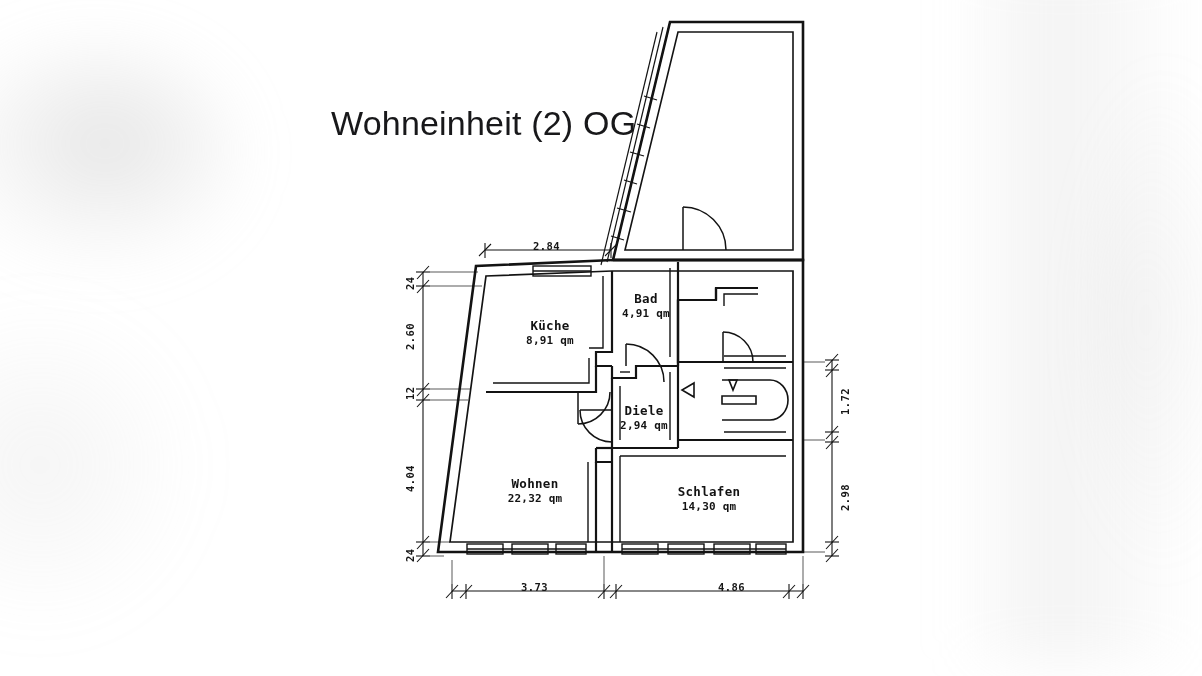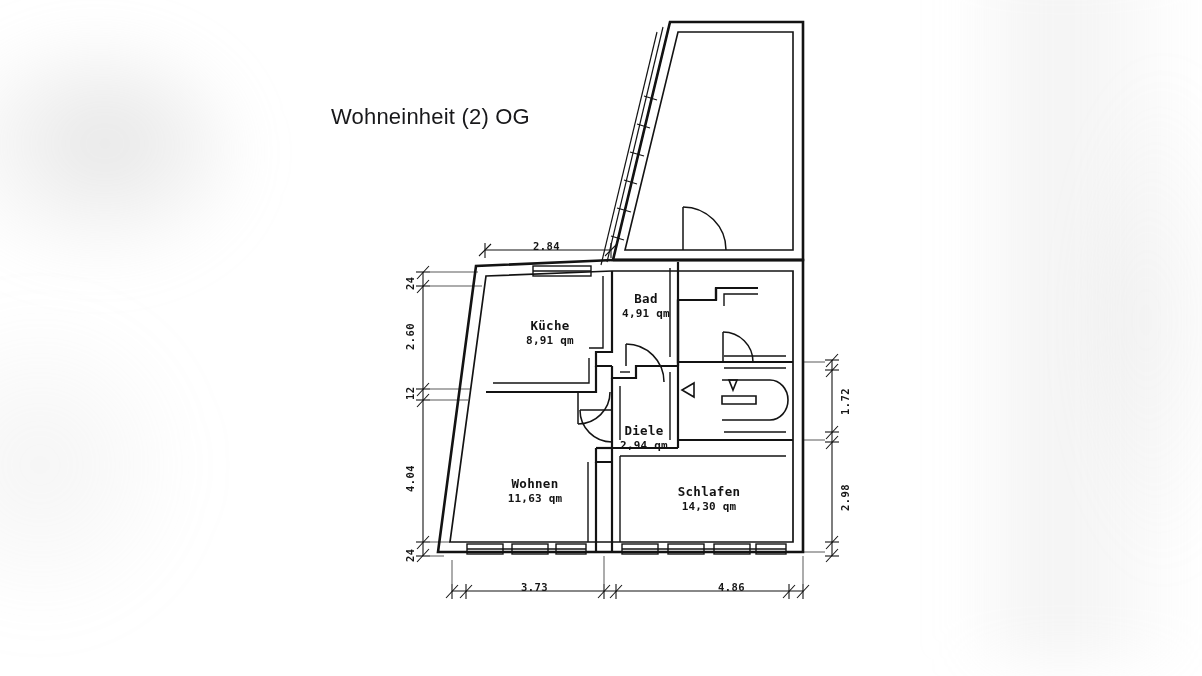--- a/index.html
+++ b/index.html
@@ -61,21 +61,21 @@
     position: absolute;
     left: 0;
     top: 0;
   }
 
   #plan-title {
     position: absolute;
     left: 331px;
     top: 104px;
     font-family: "Liberation Sans", sans-serif;
-    font-size: 22px;
+    font-size: 34px;
     font-weight: 400;
     color: #18181a;
     letter-spacing: 0.2px;
     white-space: nowrap;
   }
 
   .room-label {
     position: absolute;
     text-align: center;
     font-family: "DejaVu Sans Mono", monospace;
@@ -361,28 +361,28 @@
   <div class="room-label" style="left:500px; top:318px; width:100px;">
     <span class="rname">Küche</span>
     <span class="rarea">8,91 qm</span>
   </div>
 
   <div class="room-label" style="left:600px; top:291px; width:92px;">
     <span class="rname">Bad</span>
     <span class="rarea">4,91 qm</span>
   </div>
 
-  <div class="room-label" style="left:601px; top:403px; width:86px;margin-top:20px;">
+  <div class="room-label" style="left:601px; top:403px; width:86px;">
     <span class="rname">Diele</span>
     <span class="rarea">2,94 qm</span>
   </div>
 
   <div class="room-label" style="left:487px; top:476px; width:96px;">
     <span class="rname">Wohnen</span>
-    <span class="rarea">11,63 qm</span>
+    <span class="rarea">22,32 qm</span>
   </div>
 
   <div class="room-label" style="left:660px; top:484px; width:98px;">
     <span class="rname">Schlafen</span>
     <span class="rarea">14,30 qm</span>
   </div>
 
   <div class="dim-label" style="left:533px; top:240px;text-align:center;">2.84</div>
 
   <div class="dim-label dim-v" style="left:404px; top:290px;">24</div>

